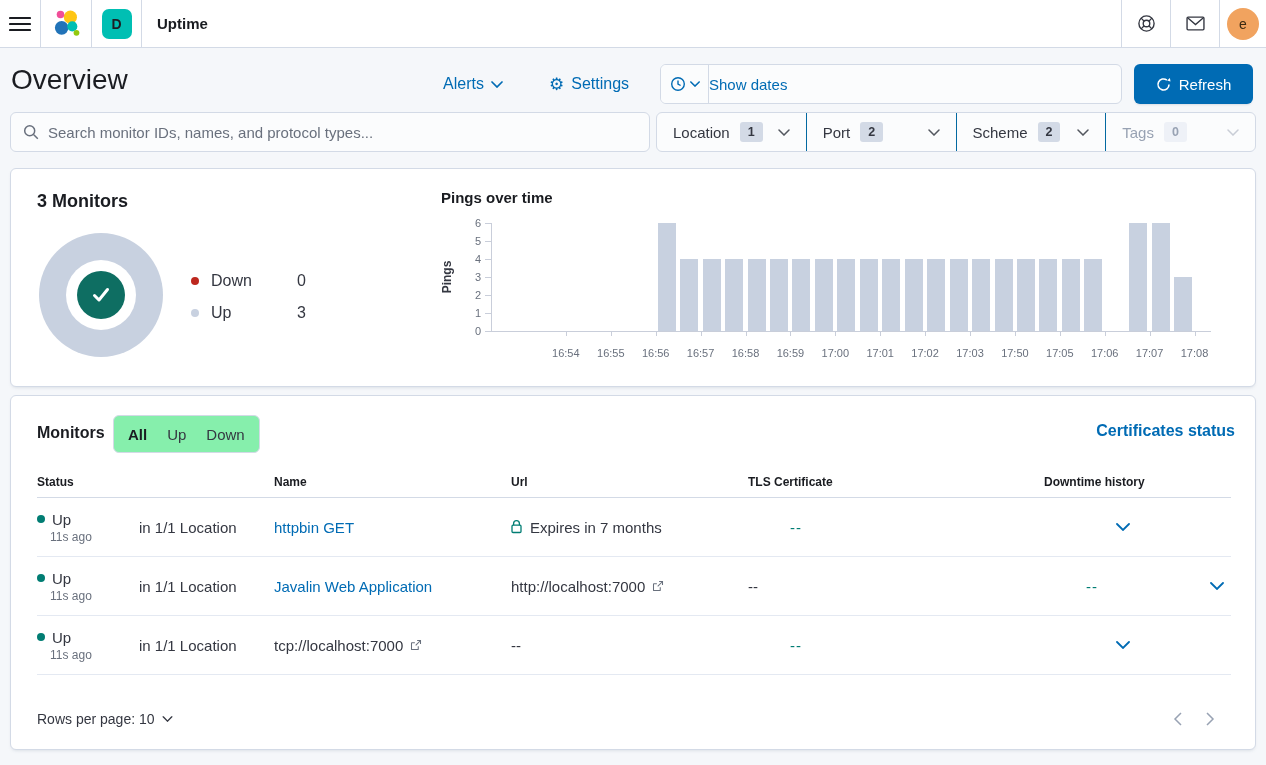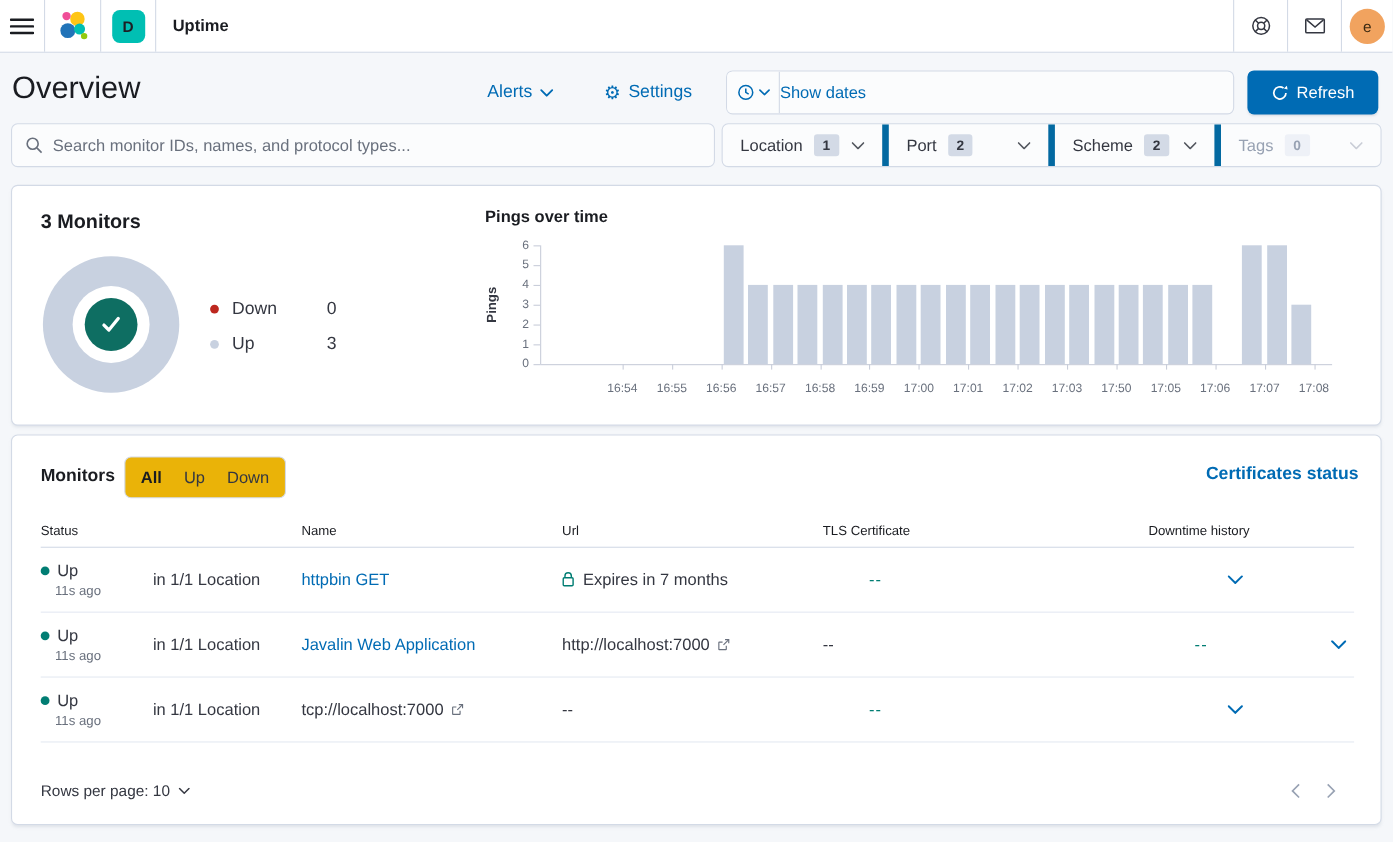--- a/index.html
+++ b/index.html
@@ -47,21 +47,21 @@
 
   
   .searchbar { position:absolute; left:10px; top:112px; width:640px; height:40px;
     background:#FBFCFD; border:1px solid #D3DAE6; border-radius:6px; display:flex; align-items:center; padding:0 12px; gap:9px; }
   .searchbar input { flex:1; border:none; outline:none; background:transparent; font-size:15px; color:#343741; font-family:inherit; }
   .searchbar input::placeholder { color:#69707D; }
 
   .filter-group { position:absolute; left:656px; top:112px; width:600px; height:40px;
     background:#FBFCFD; border:1px solid #D3DAE6; border-radius:6px; display:flex; overflow:hidden; }
   .filter-item { flex:1; display:flex; align-items:center; padding:0 16px; gap:10px;
-    background:none; border:none; border-right:6px solid #0369a1; font-size:15px; color:#343741; cursor:pointer; font-family:inherit; }
+    background:none; border:none; border-right:1px solid #0369a1; font-size:15px; color:#343741; cursor:pointer; font-family:inherit; }
   .filter-item:last-child { border-right:none; }
   .filter-badge { background:#D3DAE6; color:#343741; border-radius:3px; font-size:12.5px; font-weight:600;
     padding:2px 8px; line-height:1.3; }
   .filter-item .chev { margin-left:auto; color:#53575F; display:flex; }
   .filter-item.disabled { color:#98A2B3; cursor:default; }
   .filter-item.disabled .filter-badge { background:#EEF1F7; color:#98A2B3; }
   .filter-item.disabled .chev { color:#C9CDD6; }
 
   
   .card { position:absolute; background:#fff; border:1px solid #D3DAE6; border-radius:6px;
@@ -87,29 +87,29 @@
   .ylabel span { transform:rotate(-90deg); white-space:nowrap; font-size:12px; font-weight:700; color:#343741; }
   .plot { position:absolute; left:480px; top:54px; width:720px; height:108px; }
   .axis-line { position:absolute; background:#C9CEDA; }
   .tickmark { position:absolute; background:#C9CEDA; }
   .ytick-label { position:absolute; width:24px; text-align:right; font-size:11px; color:#69707D; }
   .xtick-label { position:absolute; width:44px; text-align:center; font-size:11px; color:#69707D; }
   .bar { position:absolute; }
 
   
   .mon-title { position:absolute; left:26px; top:28px; font-size:16px; font-weight:700; color:#1A1C21; }
-  .tab-group { position:absolute; left:102px; top:19px; height:38px; background:#eab308;
+  .tab-group { position:absolute; left:102px; top:19px; height:38px; background:#86efac;
     border:1px solid #D3DAE6; border-radius:6px; display:flex; align-items:center; padding:0 14px; gap:20px; }
   .tab-btn { background:none; border:none; font-size:15px; color:#343741; cursor:pointer; font-family:inherit; }
   .tab-btn.active { font-weight:700; color:#1A1C21; }
   .cert-link { position:absolute; right:20px; top:26px; font-size:16px; font-weight:600; }
 
   .table { position:absolute; left:26px; top:72px; width:1194px; }
   .thead { display:grid; grid-template-columns:237px 237px 237px 296px 140px 1fr; align-items:end;
-    height:30px; border-bottom:1px solid #D3DAE6; font-size:12px; font-weight:400; color:#1A1C21; padding-bottom:8px; }
+    height:30px; border-bottom:1px solid #D3DAE6; font-size:12px; font-weight:700; color:#1A1C21; padding-bottom:8px; }
   .trow { display:grid; grid-template-columns:102px 135px 237px 237px 296px 140px 1fr; align-items:center;
     height:59px; border-bottom:1px solid #E4E9F2; font-size:15px; }
   .cell-status { display:flex; flex-direction:column; justify-content:center; gap:2px; }
   .status-line { display:flex; align-items:center; gap:7px; }
   .status-dot { width:8px; height:8px; border-radius:50%; background:#017D73; }
   .status-ago { font-size:12px; color:#69707D; margin-left:13px; }
   .name-link { color:#006BB4; text-decoration:none; cursor:pointer; }
   .url-cell { display:flex; align-items:center; gap:7px; color:#343741; }
   .tls-cell { display:flex; align-items:center; gap:8px; color:#343741; }
   .downtime-cell { padding-left:42px; color:#017D73; letter-spacing:1px; }

